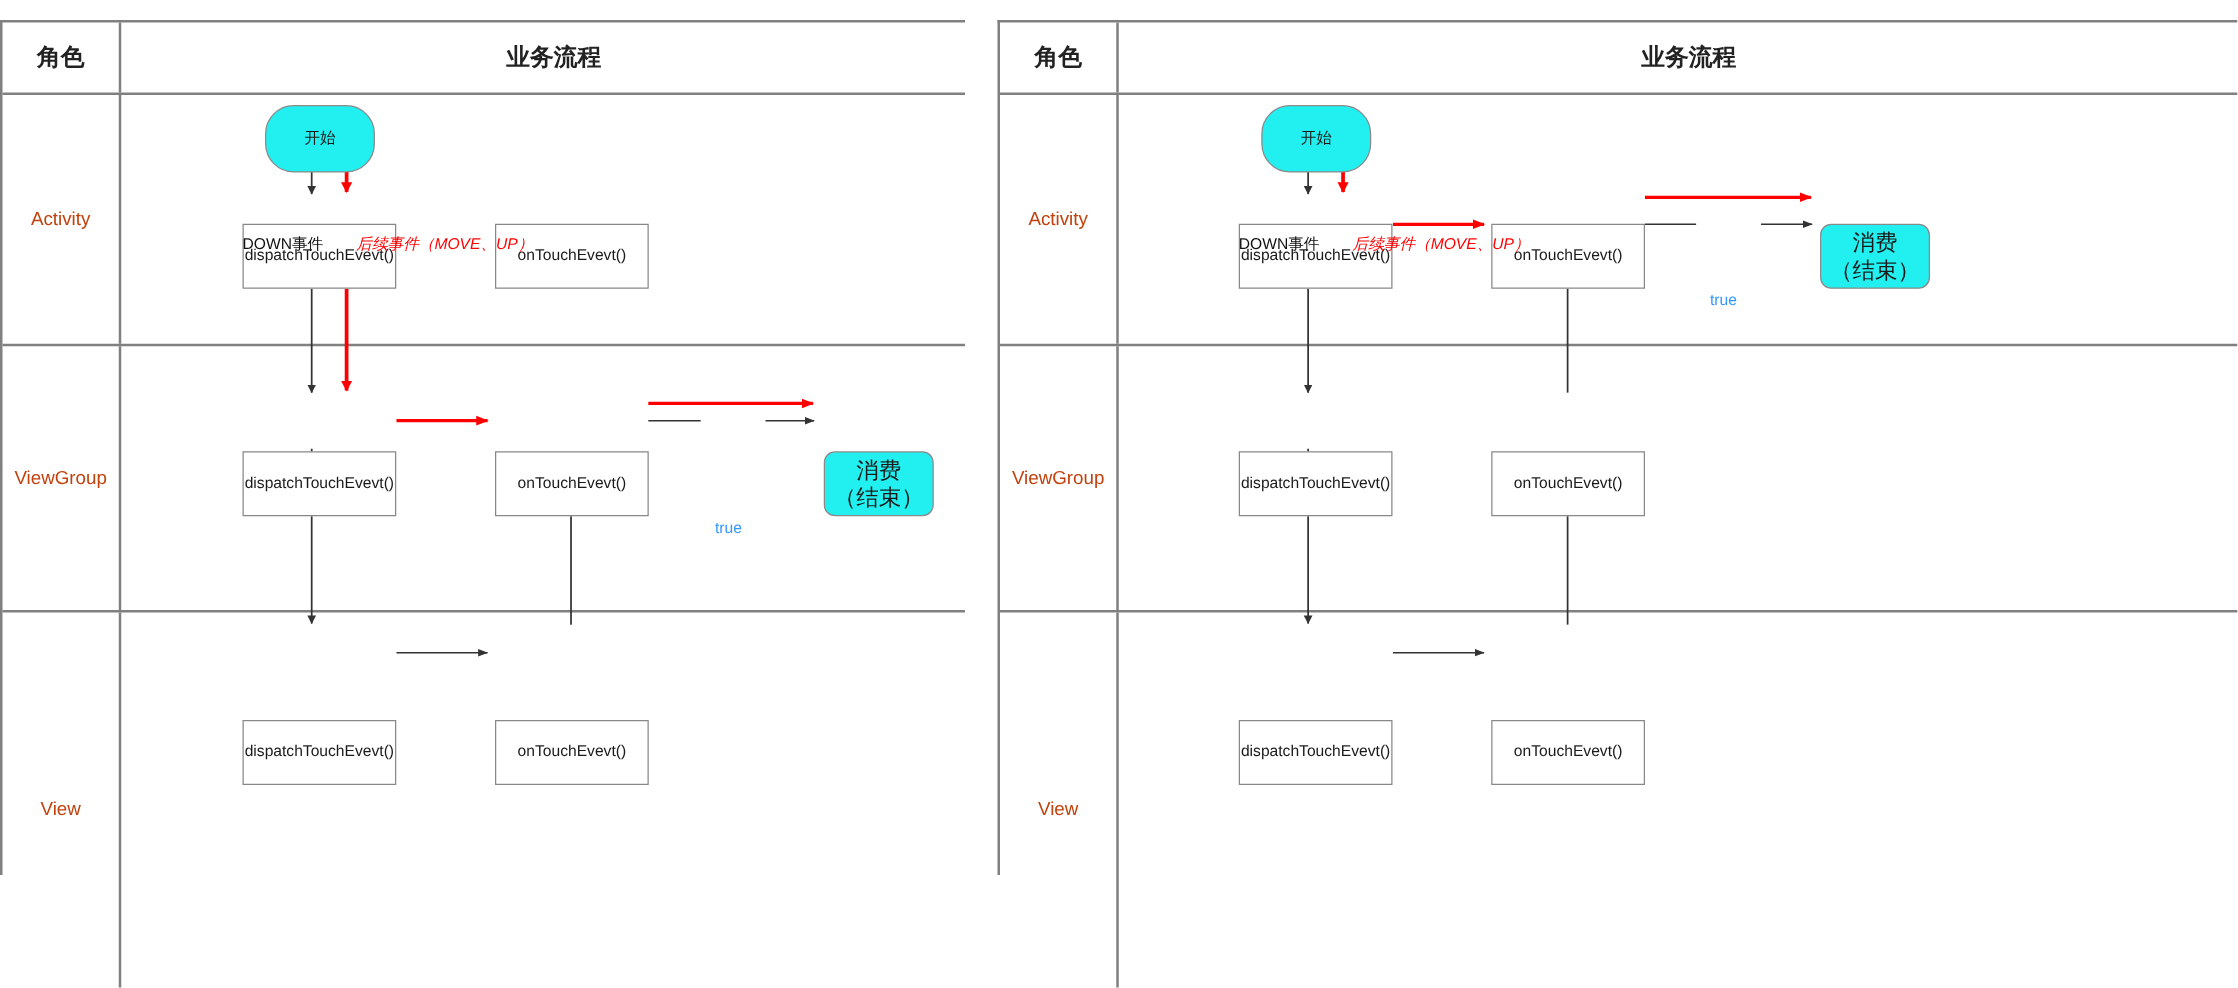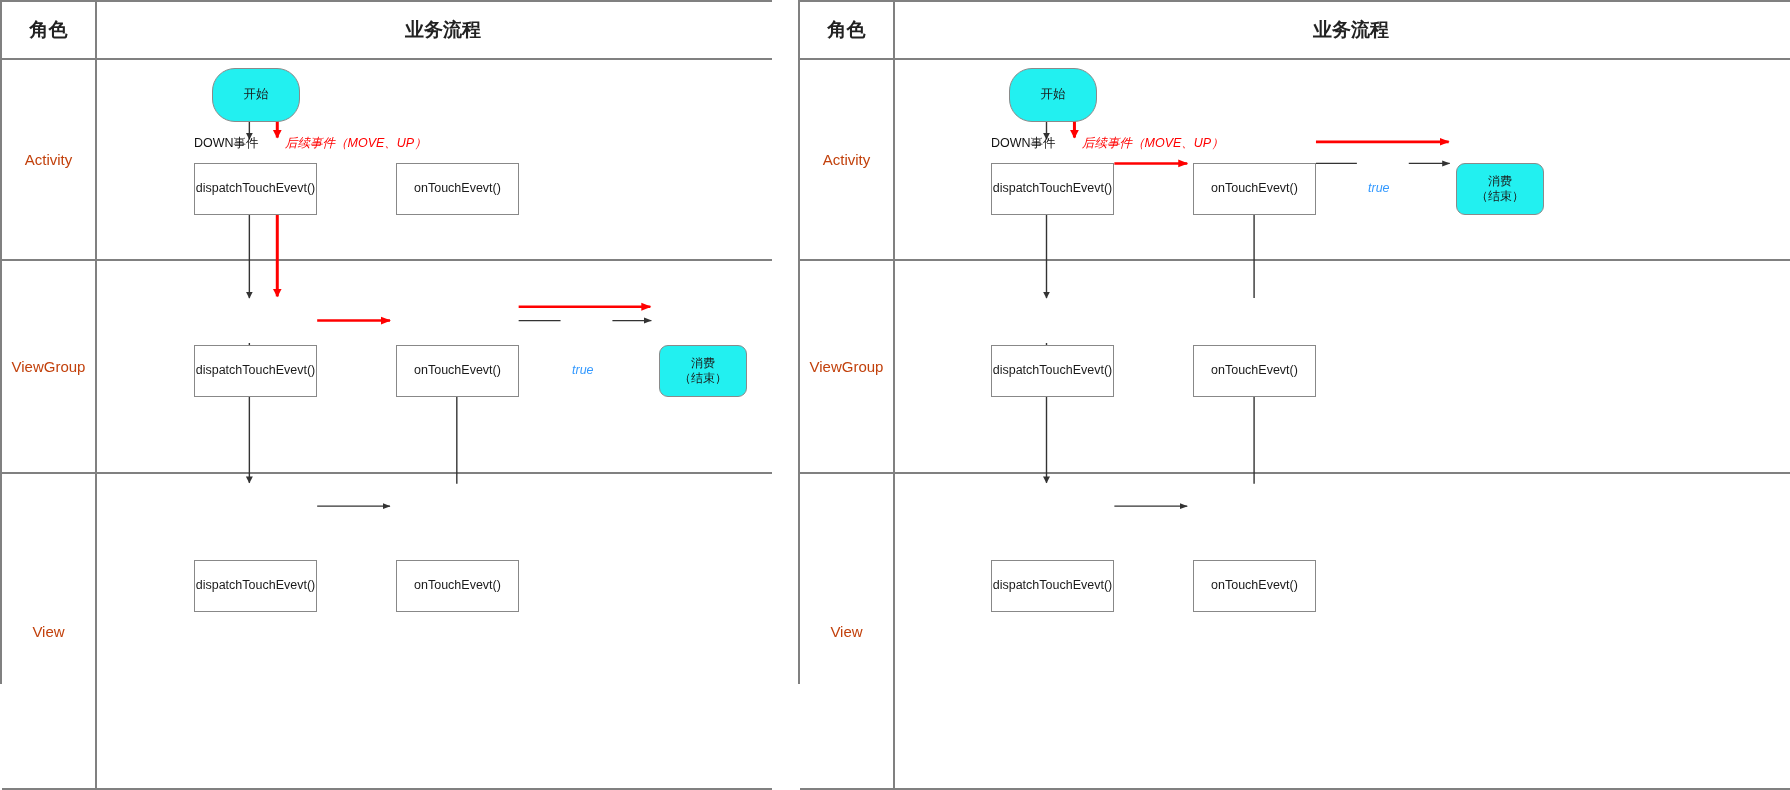--- a/index.html
+++ b/index.html
@@ -3,21 +3,21 @@
 <meta charset="utf-8">
 <style>
   html,body{margin:0;padding:0;background:#ffffff;}
   body{
     width:1790px;height:790px;
     font-family:"Liberation Sans","DejaVu Sans",sans-serif;
     overflow:hidden;
   }
   .canvas{position:relative;width:1790px;height:790px;}
 
-  .diagram{position:absolute;top:0;height:684px;}
+  .diagram{position:absolute;top:16px;height:684px;}
   #diagram-left{left:0;width:772px;}
   #diagram-right{left:798px;width:992px;}
 
   .swimlane-table{
     position:absolute;inset:0;
     border-top:2px solid #808080;
     border-left:2px solid #808080;
     box-sizing:border-box;
   }
   .lane{
@@ -45,30 +45,30 @@
     position:absolute;box-sizing:border-box;
     display:flex;align-items:center;justify-content:center;
     text-align:center;line-height:1.25;
   }
   .node-proc{
     background:#ffffff;border:1px solid #888888;
     font-size:12.5px;color:#1a1a1a;
   }
   .node-term{
     background:#22F0F0;border:1px solid #8a8a8a;border-radius:9px;
-    font-size:12px;color:#1a1a1a;
+    font-size:18px;color:#1a1a1a;
   }
   .node-term.start{font-size:12.5px;border-radius:23px;}
 
   svg.edges{position:absolute;left:0;top:0;width:100%;height:100%;overflow:visible;pointer-events:none;}
 
-  .lbl{position:absolute;font-size:12.5px;white-space:nowrap;}
+  .lbl{position:absolute;font-size:12.5px;white-space:nowrap;margin-top:36px;}
   .lbl-black{color:#111111;}
   .lbl-red{color:#FF0000;font-style:italic;}
-  .lbl-blue{color:#3399FF;font-style:italic;}
+  .lbl-blue{color:#3399FF;}
 </style>
 </head>
 <body>
 
 <div class="canvas">
 
   <div class="diagram" id="diagram-left">
     <div class="swimlane-table">
 
       <div class="lane" style="top:0;height:58px;">

